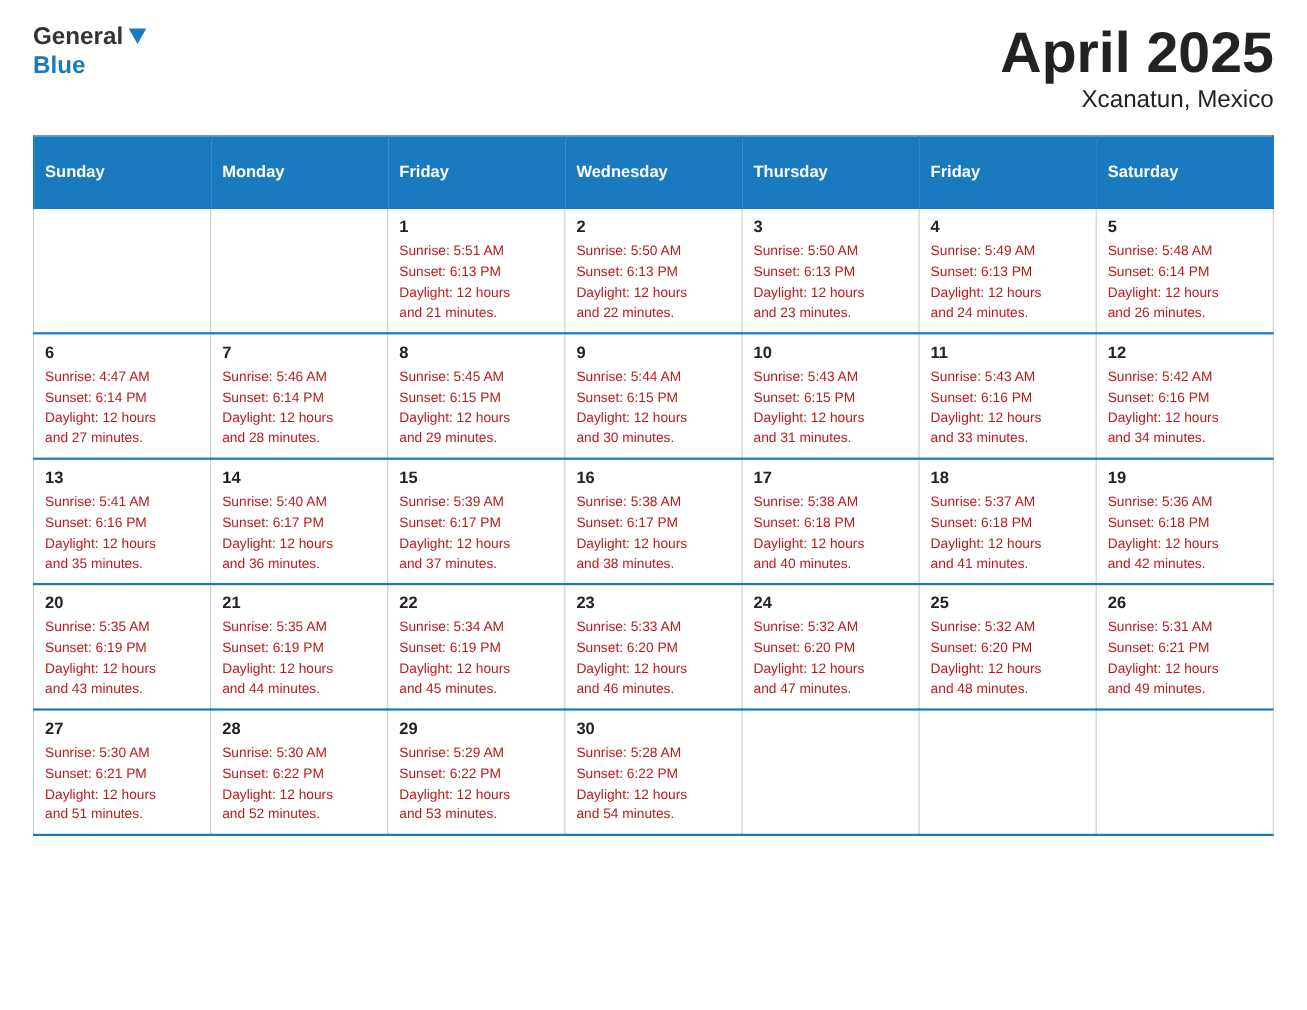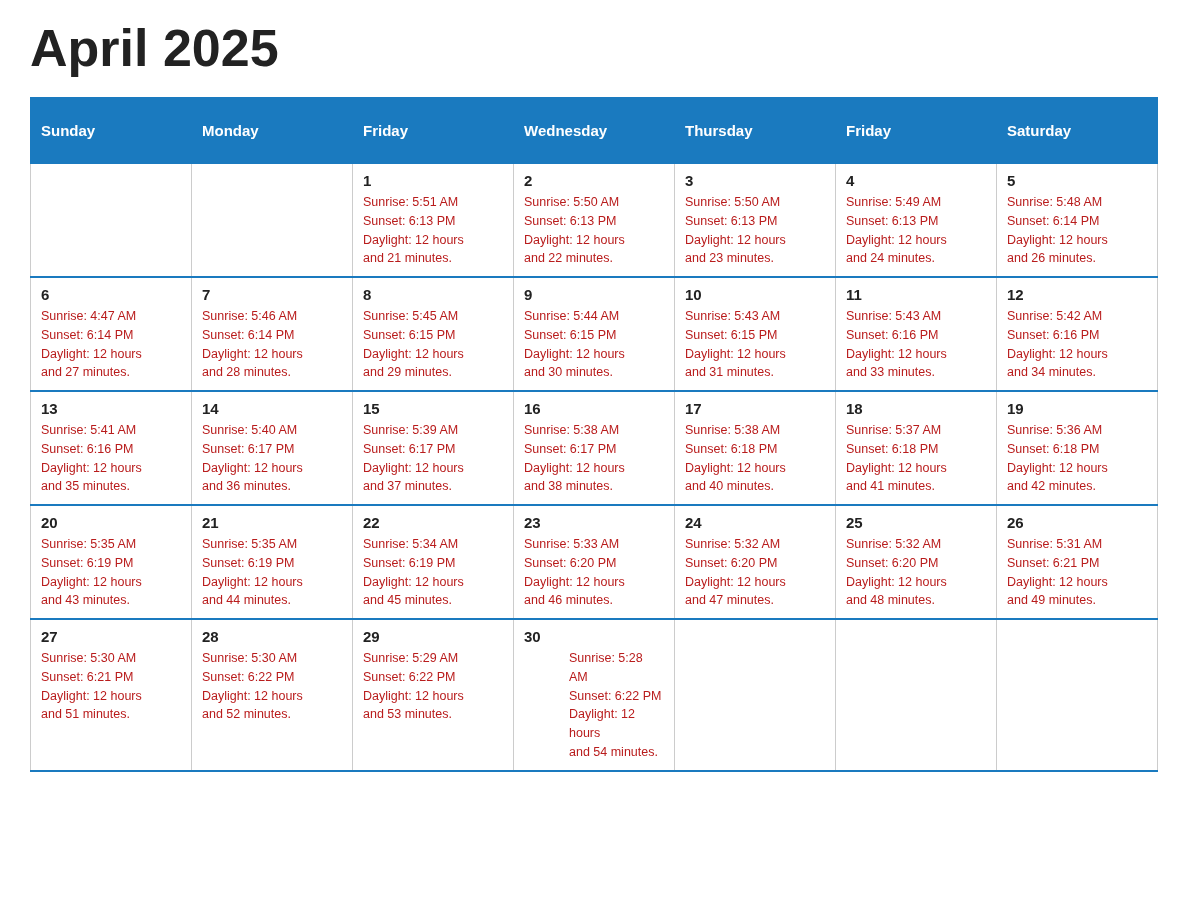--- a/index.html
+++ b/index.html
@@ -89,22 +89,34 @@
       line-height: 1.5;
     }
     .empty-cell {
       background: #fff;
     }
   </style>
 </head>
 <body>
 
 <div class="header">
+  <div class="logo">
+    <div class="logo-icon">
+      <div style="display:flex; align-items:center;">
+        <span class="logo-line1">General</span>
+        <svg width="20" height="20" viewBox="0 0 20 20" style="margin-left:3px; margin-top:-2px;">
+          <polygon points="2,4 18,4 10,18" fill="#1a7abf"></polygon>
+        </svg>
+      </div>
+      <div class="logo-line2">Blue</div>
+    </div>
+  </div>
   <div class="title-block">
     <h1>April 2025</h1>
+    <h2>Xcanatun, Mexico</h2>
   </div>
 </div>
 
 <table class="calendar">
   <thead>
     <tr>
     <th>Sunday</th>
         <th>Monday</th>
         <th>Friday</th>
         <th>Wednesday</th>
@@ -323,21 +335,21 @@
         </td>
         <td>
           <div class="day-number">29</div>
           <div class="day-info" style="white-space: pre-line;">Sunrise: 5:29 AM
 Sunset: 6:22 PM
 Daylight: 12 hours
 and 53 minutes.</div>
         </td>
         <td>
           <div class="day-number">30</div>
-          <div class="day-info" style="white-space: pre-line; margin-left: 45px;">Sunrise: 5:28 AM
+          <div class="day-info" style="white-space: pre-line;">Sunrise: 5:28 AM
 Sunset: 6:22 PM
 Daylight: 12 hours
 and 54 minutes.</div>
         </td>
         <td class="empty-cell"></td>
         <td class="empty-cell"></td>
         <td class="empty-cell"></td>
       </tr>
     </tbody>
 </table>

